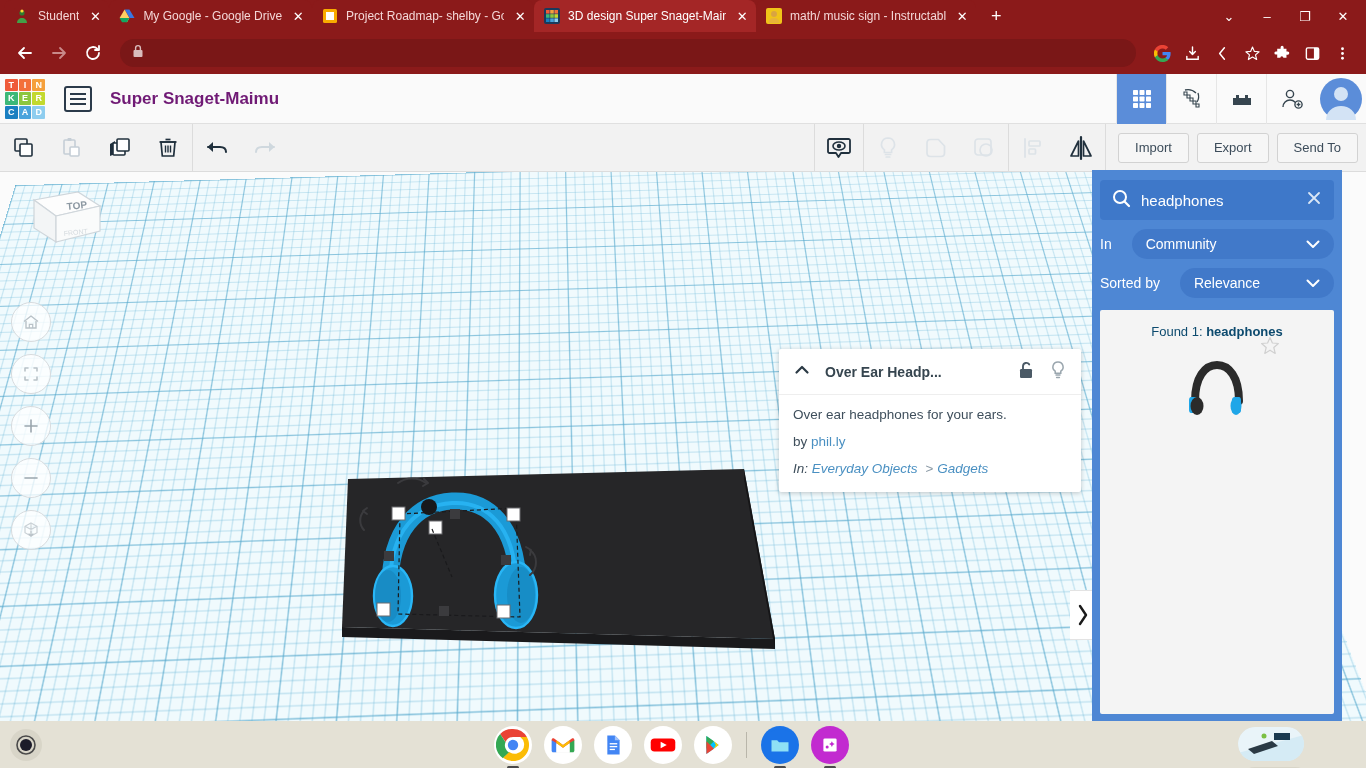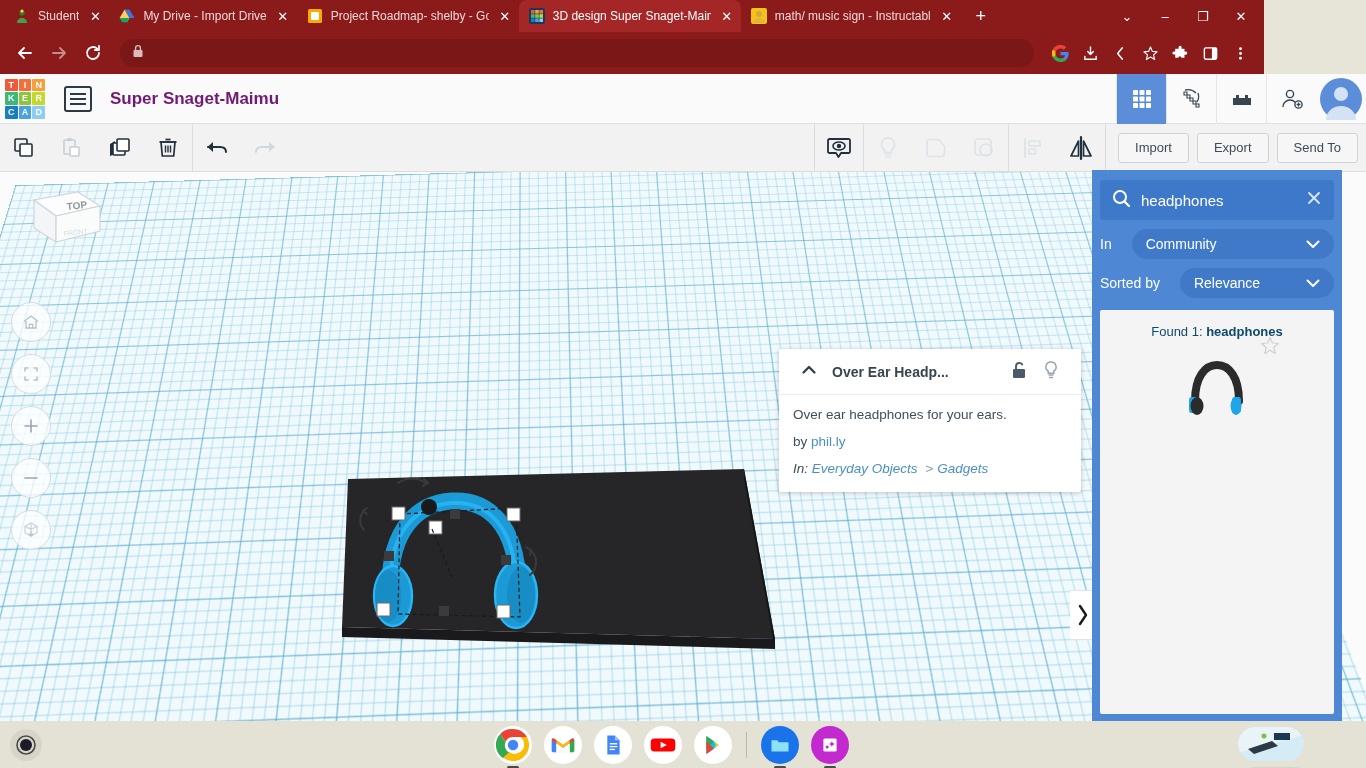--- a/index.html
+++ b/index.html
@@ -3,21 +3,21 @@
 <meta charset="utf-8">
 <style>
   * { box-sizing: border-box; margin: 0; padding: 0; }
   html, body {
     width: 1366px; height: 768px;
     overflow: hidden;
     font-family: "Liberation Sans", sans-serif;
     background: #e7e4d8;
   }
   
-  #browser-chrome { width: 1264px; }
+  #browser-chrome { width: 1366px; }
   #tabstrip {
     height: 32px; background: #8b1a1a;
     display: flex; align-items: flex-end; padding-left: 4px;
     position: relative;
   }
   .tab {
     height: 32px; display: flex; align-items: center;
     padding: 0 6px 0 10px; gap: 8px;
     border-radius: 8px 8px 0 0;
     font-size: 12px; color: #f4d7d7;
@@ -165,21 +165,21 @@
   #slab { position: absolute; left: 340px; top: 295px; }
   
   #shape-panel {
     position: absolute; left: 779px; top: 177px;
     width: 302px; background: #fff;
     box-shadow: 0 1px 5px rgba(0,0,0,0.22);
     border-radius: 2px; overflow: hidden;
   }
   #sp-head {
     height: 46px; display: flex; align-items: center;
-    padding: 0 21px; gap: 14px; border-bottom: 1px solid #eee;
+    padding: 0 14px; gap: 14px; border-bottom: 1px solid #eee;
   }
   #sp-name { font-size: 14px; font-weight: bold; color: #36454f; }
   #sp-body {
     height: 110px; display: flex; align-items: center;
     justify-content: center; gap: 46px;
     background: linear-gradient(160deg,#e9f6fb 0%, #f3fafd 55%, #ffffff 55%, #ffffff 100%);
     position: relative;
   }
   .swatch-wrap { text-align: center; }
   .swatch-label { font-size: 13px; color: #4b5a66; margin-top: 8px; }
@@ -301,21 +301,21 @@
     </div>
 
     <div class="tab">
       <span class="favicon">
         <svg width="16" height="16" viewBox="0 0 16 16">
             <path d="M5.6 1.5h4.8L15.5 10H10.7z" fill="#3777e3"></path>
             <path d="M5.6 1.5 10.4 10 8 14.3 0.6 10z" fill="#ffcf63"></path>
             <path d="M0.6 10h9.8l-2.4 4.3H3z" fill="#11a861"></path>
           </svg>
       </span>
-      <span class="tab-title">My Drive - Import Drive</span>
+      <span class="tab-title">My Google - Google Drive</span>
       <span class="tab-close">✕</span>
       <span class="tab-sep"></span>
     </div>
 
     <div class="tab">
       <span class="favicon">
         <svg width="16" height="16" viewBox="0 0 16 16">
             <rect x="1" y="1" width="14" height="14" rx="1.5" fill="#f9ab00"></rect>
             <rect x="4" y="4" width="8" height="8" fill="#fff"></rect>
           </svg>

